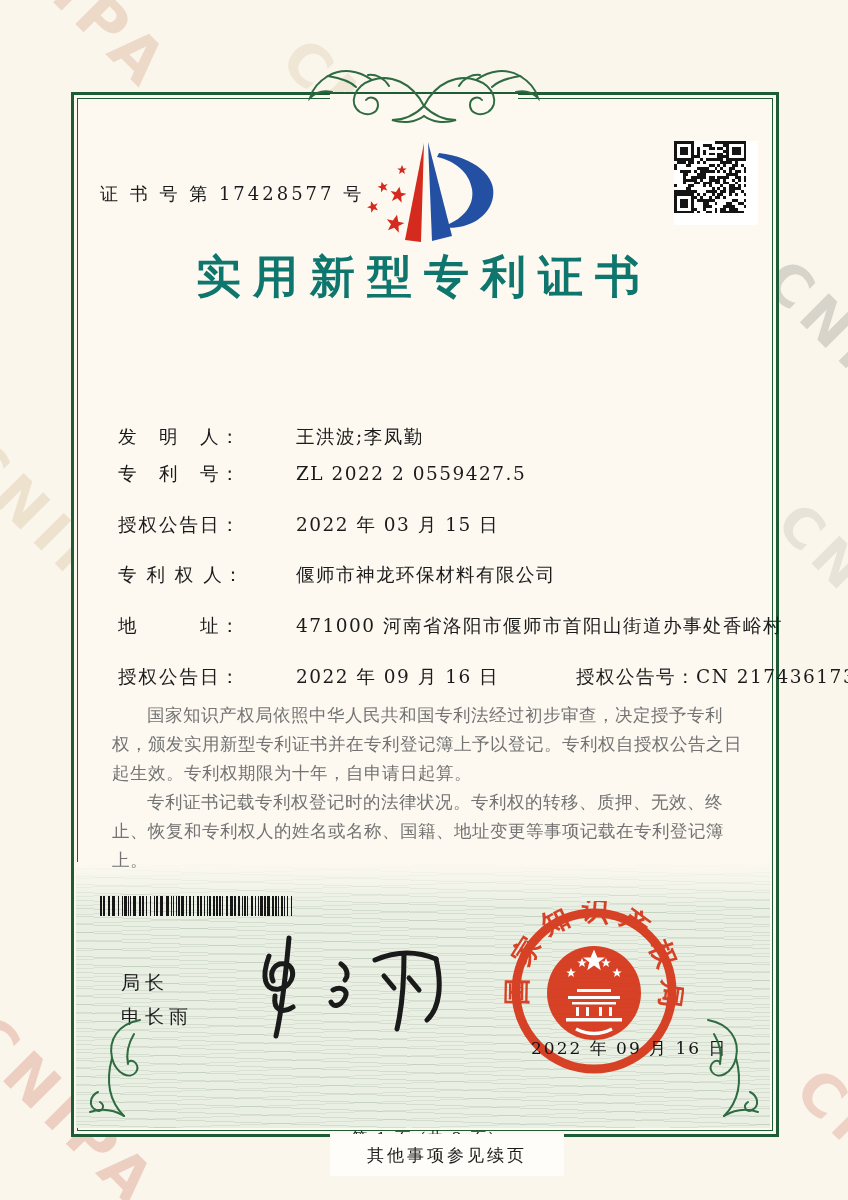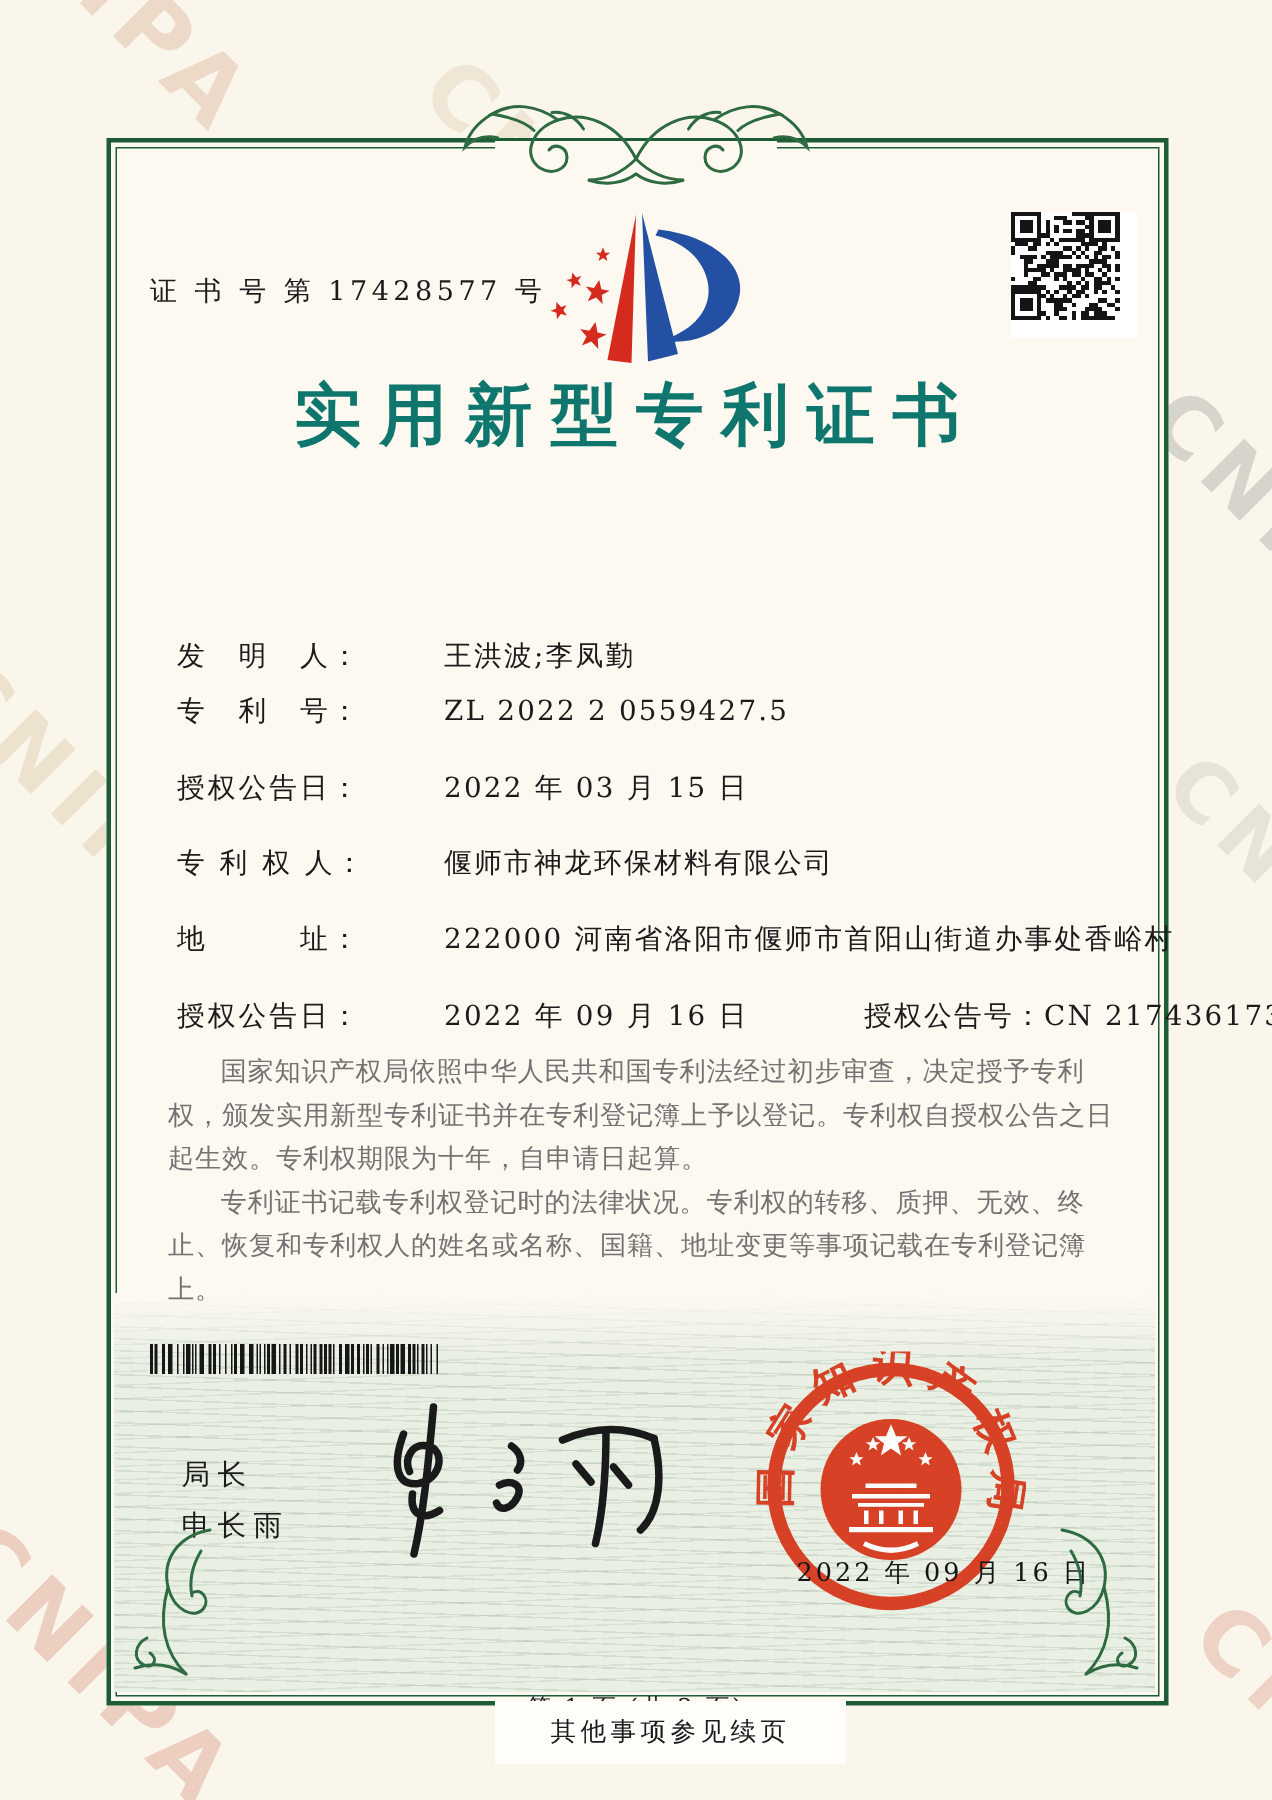--- a/index.html
+++ b/index.html
@@ -379,21 +379,21 @@
   <div class="row" style="top:461px;">
     <span class="lbl">专　利　号：</span><span>ZL 2022 2 0559427.5</span>
   </div>
   <div class="row" style="top:512px;">
     <span class="lbl">授权公告日：</span><span>2022 年 03 月 15 日</span>
   </div>
   <div class="row" style="top:562px;">
     <span class="lbl">专 利 权 人：</span><span>偃师市神龙环保材料有限公司</span>
   </div>
   <div class="row" style="top:613px;">
-    <span class="lbl">地　　　址：</span><span>222000  河南省洛阳市偃师市首阳山街道办事处香峪村</span>
+    <span class="lbl">地　　　址：</span><span>471000  河南省洛阳市偃师市首阳山街道办事处香峪村</span>
   </div>
   <div class="row" style="top:664px;">
     <span class="lbl">授权公告日：</span><span>2022 年 09 月 16 日</span>
     <span class="row2"><span>授权公告号：</span><span>CN 217436173 U</span></span>
   </div>
 
   <div class="body-text">
     <p>国家知识产权局依照中华人民共和国专利法经过初步审查，决定授予专利权，颁发实用新型专利证书并在专利登记簿上予以登记。专利权自授权公告之日起生效。专利权期限为十年，自申请日起算。</p>
     <p>专利证书记载专利权登记时的法律状况。专利权的转移、质押、无效、终止、恢复和专利权人的姓名或名称、国籍、地址变更等事项记载在专利登记簿上。</p>
   </div>

